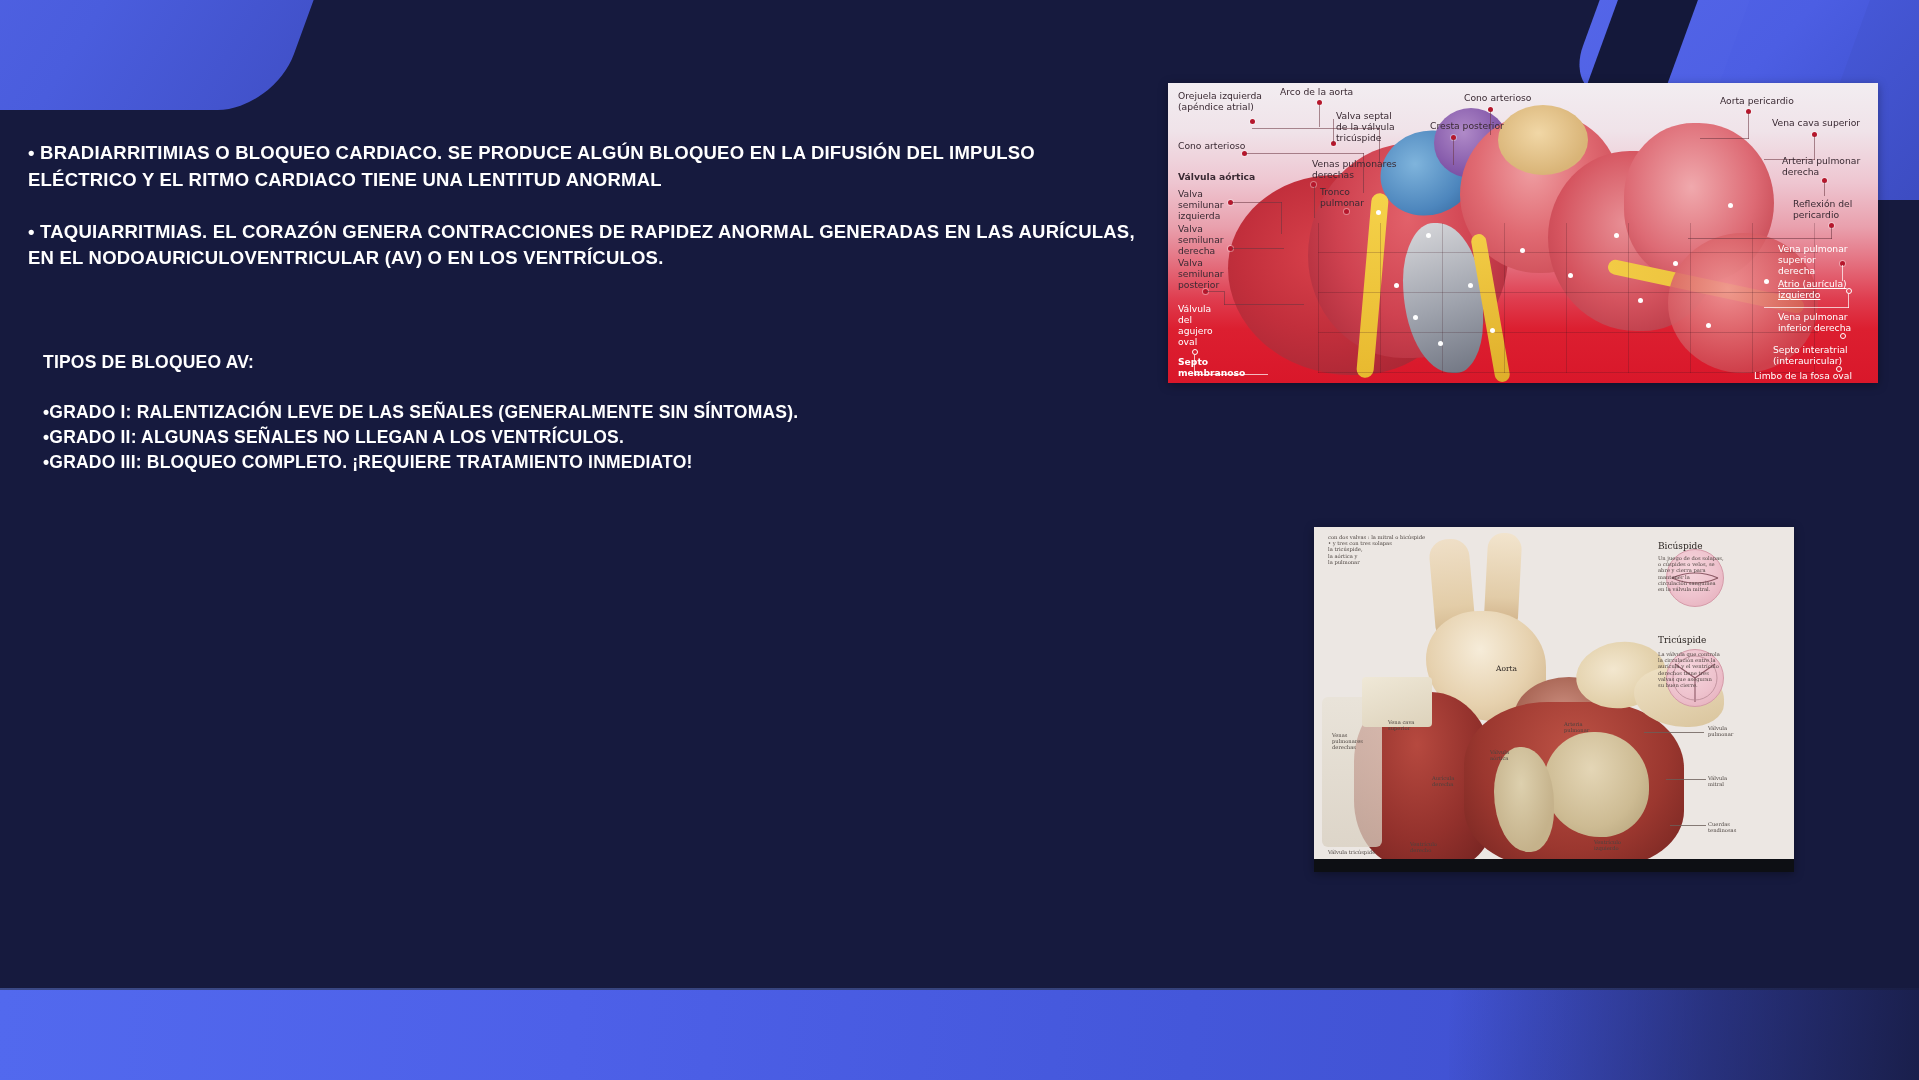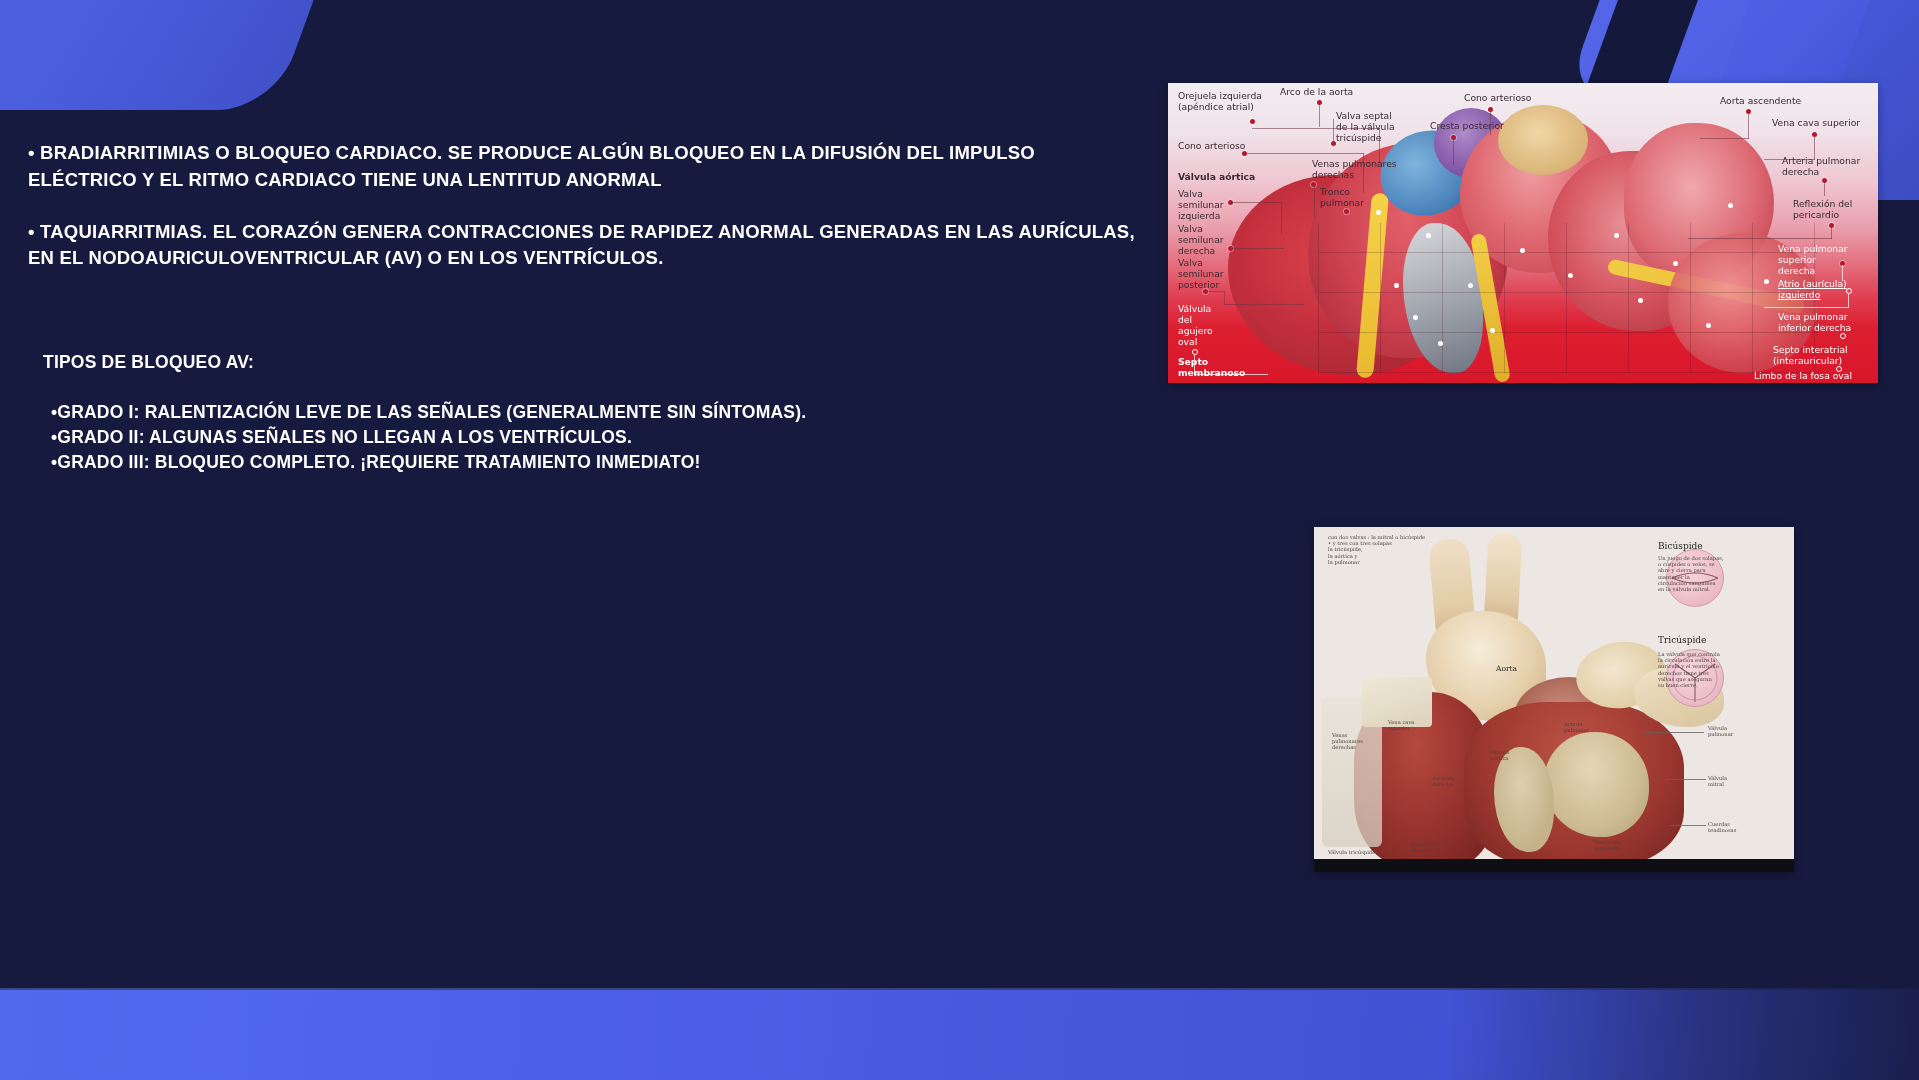--- a/index.html
+++ b/index.html
@@ -117,21 +117,21 @@
     top: 352px;
     width: 900px;
   }
   .av-title {
     color: #ffffff;
     font-size: 17.5px;
     font-weight: 700;
     letter-spacing: .2px;
     margin: 0 0 27px 0;
   }
-  .av-list { margin: 8px; padding: 0; list-style: none; }
+  .av-list { margin: 0; padding: 0; list-style: none; }
   .av-list li {
     color: #ffffff;
     font-size: 17.5px;
     font-weight: 700;
     letter-spacing: .2px;
     line-height: 1.42;
     margin: 0;
   }
 
   .closing {
@@ -384,21 +384,21 @@
     <div class="ldr" style="left:146px;top:103px;width:1px;height:32px;"></div>
 
     <span class="lbl" style="left:152px;top:104px;">Tronco
 pulmonar</span>
     <div class="dot" style="left:176px;top:126px;"></div>
 
     <span class="lbl" style="left:296px;top:10px;">Cono arterioso</span>
     <div class="dot" style="left:320px;top:24px;"></div>
     <div class="ldr" style="left:322px;top:28px;width:1px;height:24px;"></div>
 
-    <span class="lbl" style="left:552px;top:13px;">Aorta ascendente</span>
+    <span class="lbl" style="left:552px;top:13px;">Aorta pericardio</span>
     <div class="dot" style="left:578px;top:26px;"></div>
     <div class="ldr" style="left:580px;top:30px;width:1px;height:26px;"></div>
     <div class="ldr" style="left:532px;top:55px;width:49px;height:1px;"></div>
 
     <span class="lbl" style="left:604px;top:35px;">Vena cava superior</span>
     <div class="dot" style="left:644px;top:49px;"></div>
     <div class="ldr" style="left:646px;top:53px;width:1px;height:24px;"></div>
     <div class="ldr" style="left:596px;top:76px;width:51px;height:1px;"></div>
 
     <span class="lbl" style="left:614px;top:73px;">Arteria pulmonar

